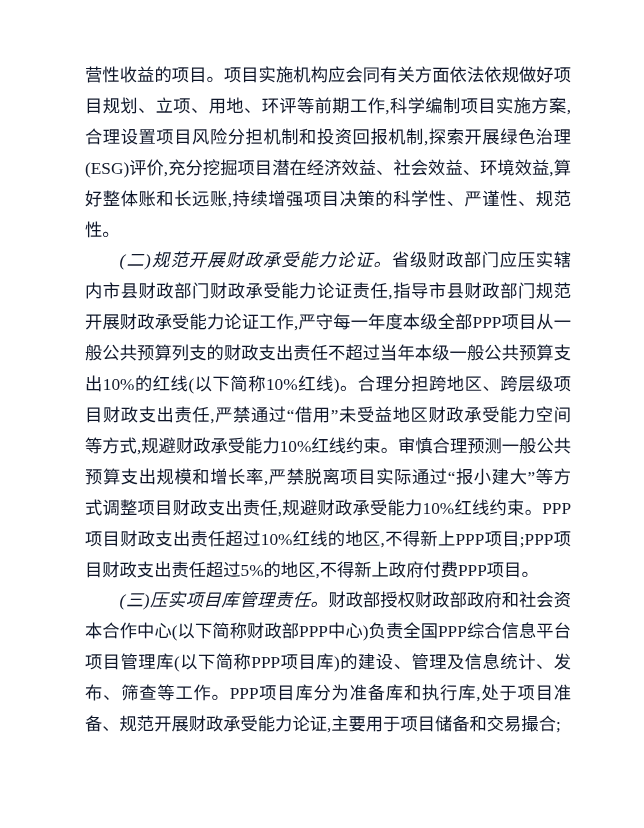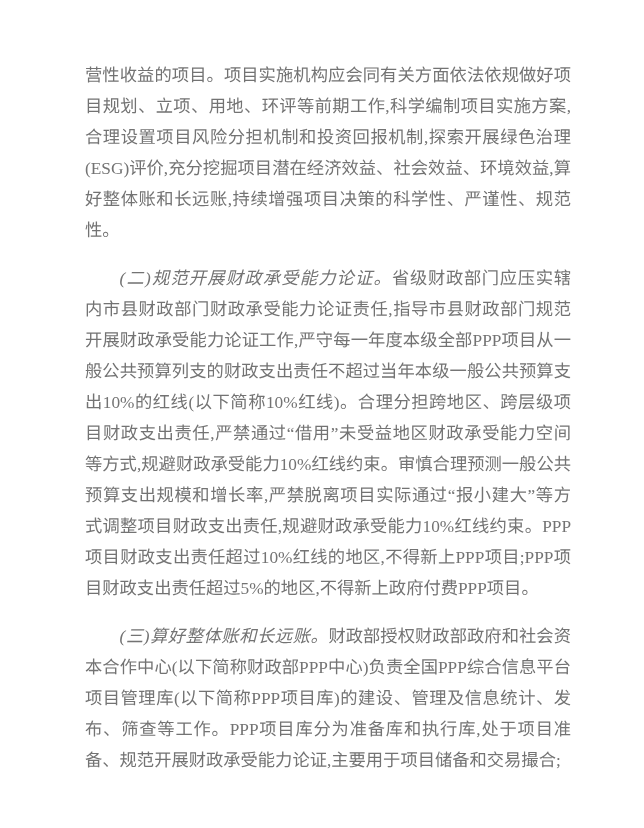--- a/index.html
+++ b/index.html
@@ -21,31 +21,30 @@
   .para {
     margin: 0;
     font-size: 17.3px;
     line-height: 30.9px;
     text-align: justify;
     text-justify: inter-ideograph;
     word-break: break-all;
   }
   .para.indent {
     text-indent: 2em;
-    margin-top: 18px;
   }
   .run-kaiti {
     
     font-style: italic;
     letter-spacing: 0.5px;
   }
   .run-body {
     font-style: normal;
   }
 </style>
 </head>
 <body style="background: rgb(255, 255, 255);">
 
-<div class="page" style="color: #737373;">
+<div class="page" style="color: #0f172a;">
     <p class="para"><span class="run-body">营性收益的项目。项目实施机构应会同有关方面依法依规做好项目规划、立项、用地、环评等前期工作,科学编制项目实施方案,合理设置项目风险分担机制和投资回报机制,探索开展绿色治理(ESG)评价,充分挖掘项目潜在经济效益、社会效益、环境效益,算好整体账和长远账,持续增强项目决策的科学性、严谨性、规范性。</span></p>
     <p class="para indent"><span class="run-kaiti">(二)规范开展财政承受能力论证。</span><span class="run-body">省级财政部门应压实辖内市县财政部门财政承受能力论证责任,指导市县财政部门规范开展财政承受能力论证工作,严守每一年度本级全部PPP项目从一般公共预算列支的财政支出责任不超过当年本级一般公共预算支出10%的红线(以下简称10%红线)。合理分担跨地区、跨层级项目财政支出责任,严禁通过“借用”未受益地区财政承受能力空间等方式,规避财政承受能力10%红线约束。审慎合理预测一般公共预算支出规模和增长率,严禁脱离项目实际通过“报小建大”等方式调整项目财政支出责任,规避财政承受能力10%红线约束。PPP项目财政支出责任超过10%红线的地区,不得新上PPP项目;PPP项目财政支出责任超过5%的地区,不得新上政府付费PPP项目。</span></p>
-    <p class="para indent"><span class="run-kaiti">(三)算好整体账和长远账。</span><span class="run-body">财政部授权财政部政府和社会资本合作中心(以下简称财政部PPP中心)负责全国PPP综合信息平台项目管理库(以下简称PPP项目库)的建设、管理及信息统计、发布、筛查等工作。PPP项目库分为准备库和执行库,处于项目准备、规范开展财政承受能力论证,主要用于项目储备和交易撮合;</span></p>
+    <p class="para indent"><span class="run-kaiti">(三)压实项目库管理责任。</span><span class="run-body">财政部授权财政部政府和社会资本合作中心(以下简称财政部PPP中心)负责全国PPP综合信息平台项目管理库(以下简称PPP项目库)的建设、管理及信息统计、发布、筛查等工作。PPP项目库分为准备库和执行库,处于项目准备、规范开展财政承受能力论证,主要用于项目储备和交易撮合;</span></p>
   </div>
 
 </body></html>

